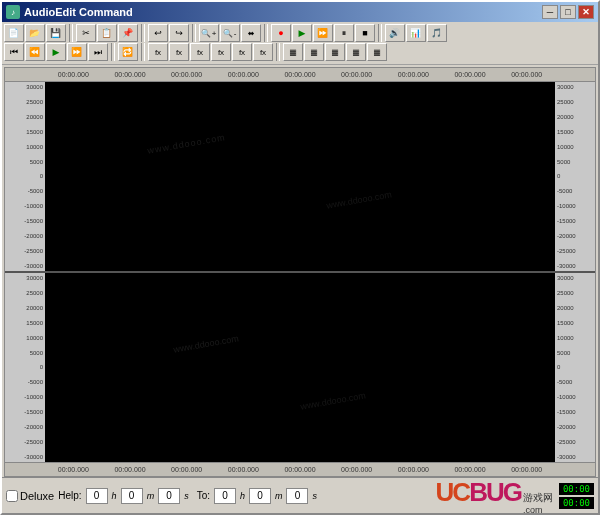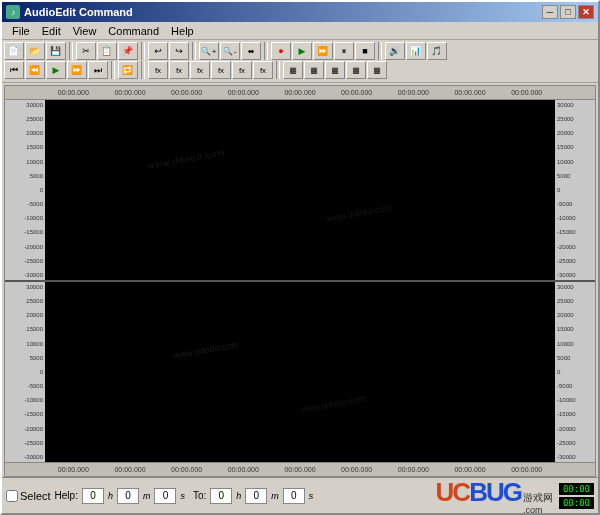--- a/index.html
+++ b/index.html
@@ -195,27 +195,20 @@
       <div class="titlebar-icon">♪</div>
       <span class="titlebar-text">AudioEdit Command</span>
     </div>
     <div class="titlebar-buttons">
       <div class="titlebar-btn">─</div>
       <div class="titlebar-btn">□</div>
       <div class="titlebar-btn close">✕</div>
     </div>
   </div>
 
-  <div class="menubar">
-    <span class="menu-item">File</span>
-    <span class="menu-item">Edit</span>
-    <span class="menu-item">View</span>
-    <span class="menu-item">Command</span>
-    <span class="menu-item">Help</span>
-  </div>
 
   <div class="toolbar-area">
     <div class="toolbar-row">
 
       <div class="tb-btn">
           <span style="color:#4a8;font-size:9px">📄</span>
         </div>
       <div class="tb-btn">
           <span style="font-size:9px">📂</span>
         </div>
@@ -451,21 +444,21 @@
       </div>
       <div style="width:40px; flex-shrink:0;"></div>
     </div>
 
   </div>
 
   <div class="statusbar">
 
     <div class="checkbox-area">
       <input type="checkbox" style="">
-      <span>Select</span>
+      <span>Deluxe</span>
     </div>
 
     <span style="font-size:10px;">Help:</span>
     <input class="time-field" type="text" value="0" style="">
     <span style="font-size:9px;font-style:italic;">h</span>
     <input class="time-field" type="text" value="0" style="">
     <span style="font-size:9px;font-style:italic;">m</span>
     <input class="time-field" type="text" value="0" style="">
     <span style="font-size:9px;font-style:italic;">s</span>
 
@@ -473,21 +466,21 @@
     <input class="time-field" type="text" value="0" style="">
     <span style="font-size:9px;font-style:italic;">h</span>
     <input class="time-field" type="text" value="0" style="">
     <span style="font-size:9px;font-style:italic;">m</span>
     <input class="time-field" type="text" value="0" style="">
     <span style="font-size:9px;font-style:italic;">s</span>
 
     <div class="logo-area">
       <div style="display:flex;align-items:baseline;">
         <span style="font-size:26px;font-weight:900;letter-spacing:-2px;">
-          <span style="color:#d4441c;">UC</span><span style="color:#1d4ed8;">BUG</span>
+          <span style="color:#d4441c;">UC</span><span style="color:#be185d;">BUG</span>
         </span>
         <div style="display:flex;flex-direction:column;margin-left:2px;">
           <span style="font-size:10px;color:#333;font-weight:normal;">游戏网</span>
           <span style="font-size:9px;color:#333;">.com</span>
         </div>
       </div>
 
       <div style="display:flex;flex-direction:column;gap:2px;margin-left:6px;">
         <div style="display:flex;align-items:center;gap:2px;">
           <span style="background:#000;color:#00ee00;font-family:monospace;font-size:9px;padding:1px 4px;">00:00</span>

